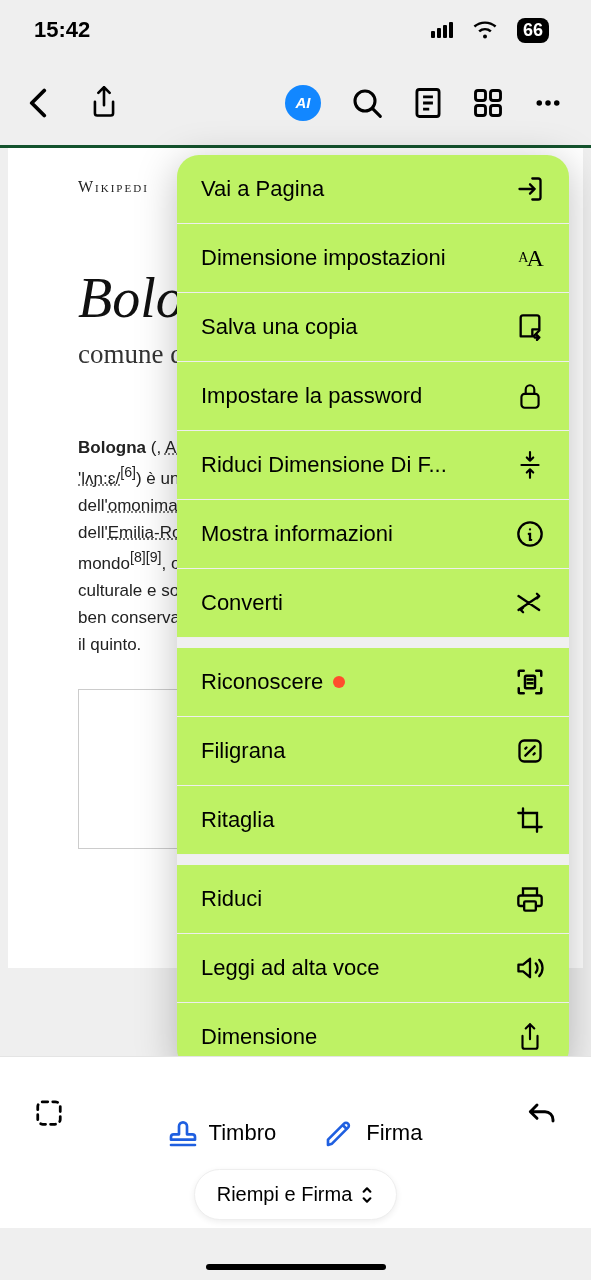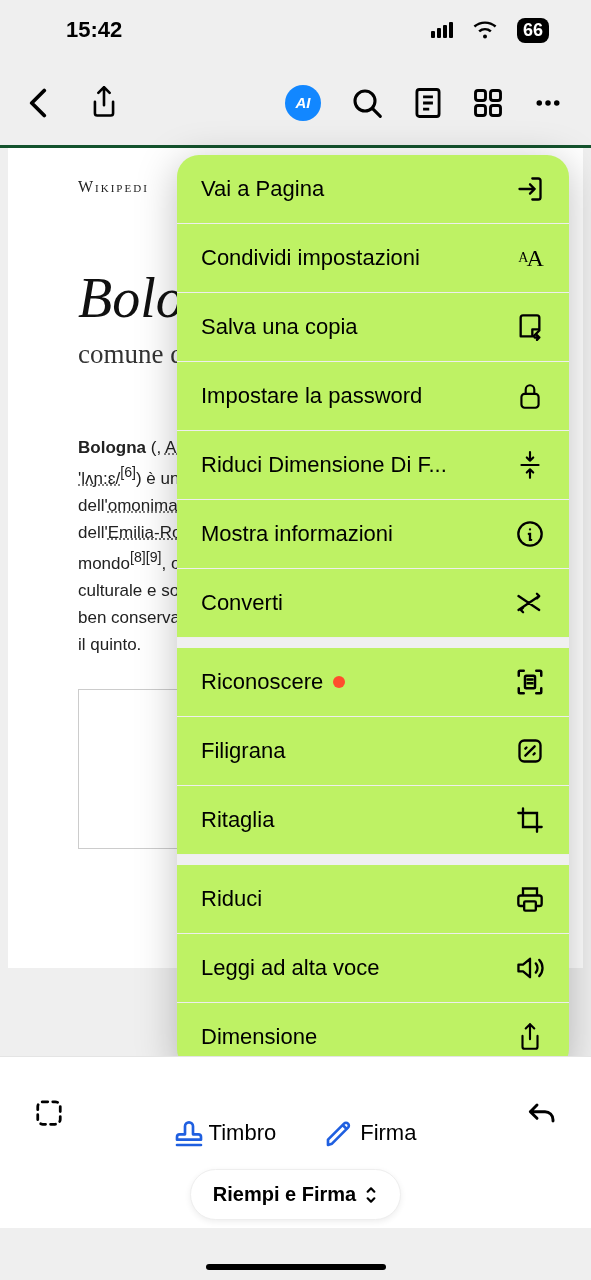--- a/index.html
+++ b/index.html
@@ -9,21 +9,21 @@
       font-family: -apple-system, BlinkMacSystemFont, 'Segoe UI', Helvetica, Arial, sans-serif;
       background: #efefef;
       position: relative;
       overflow: hidden;
     }
     .status-bar {
       height: 60px;
       display: flex;
       justify-content: space-between;
       align-items: center;
-      padding: 0 42px 0 66px;
+      padding: 0 42px 0 34px;
       font-weight: 600;
       font-size: 22px;
     }
     .status-right { display: flex; align-items: center; gap: 20px; }
     .signal-bars { display: flex; align-items: flex-end; gap: 2px; }
     .signal-bars span { width: 4px; background: #000; border-radius: 1px; }
     .battery {
       background: #000; color: #fff; border-radius: 8px;
       padding: 2px 6px; font-size: 18px; font-weight: 700;
       display: flex; align-items: center;
@@ -124,32 +124,32 @@
       left: 0; right: 0;
       padding: 20px 8px 8px;
       background: #fff;
       border-top: 1px solid #e4e4e4;
     }
     .bb-row1 {
       display: flex; align-items: center; justify-content: space-between;
       padding: 0 26px 20px;
     }
     .bb-tools { display: flex; gap: 48px; }
-    .bb-tool { display: flex; align-items: center; gap: 4px; font-size: 22px; margin-top: 40px; }
+    .bb-tool { display: flex; align-items: center; gap: 10px; font-size: 22px; margin-top: 40px; }
     .bb-tool svg { color: #1f5fe0; }
     .pill {
       margin: 0 auto;
       width: fit-content;
       padding: 13px 22px;
       background: #fff;
       border: 1px solid #eee;
       box-shadow: 0 2px 6px rgba(0,0,0,0.07);
       border-radius: 30px;
       font-size: 20px;
-      font-weight: 700;
+      font-weight: 400;
       display: flex; align-items: center; gap: 8px;
     }
     .home-ind {
       position: absolute;
       bottom: 10px; left: 50%; transform: translateX(-50%);
       width: 180px; height: 6px; background: #000; border-radius: 4px;
     }
   </style>
 </head>
 <body>
@@ -234,21 +234,21 @@
 <div class="dropdown">
   <div class="dd-item">
     <span class="dd-left">Vai a Pagina</span>
     <span class="dd-icon">
         <svg width="28" height="28" viewBox="0 0 24 24" fill="none" stroke="#000" stroke-width="2" stroke-linecap="round" stroke-linejoin="round">
           <path d="M14 3h5a2 2 0 012 2v14a2 2 0 01-2 2h-5M3 12h13m-4-4l4 4-4 4"></path>
         </svg>
       </span>
   </div>
   <div class="dd-item">
-    <span class="dd-left">Condividi impostazioni</span>
+    <span class="dd-left">Dimensione impostazioni</span>
     <span class="dd-icon" style="font-family:serif;font-weight:500;letter-spacing:-2px">
         <span style="font-size:14px">A</span>
         <span style="font-size:24px">A</span>
       </span>
   </div>
   <div class="dd-item">
     <span class="dd-left">Salva una copia</span>
     <span class="dd-icon">
         <svg width="28" height="28" viewBox="0 0 24 24" fill="none" stroke="#000" stroke-width="2" stroke-linecap="round" stroke-linejoin="round">
           <path d="M4 4v16h11l5-5V4a2 2 0 00-2-2H6a2 2 0 00-2 2z"></path>

